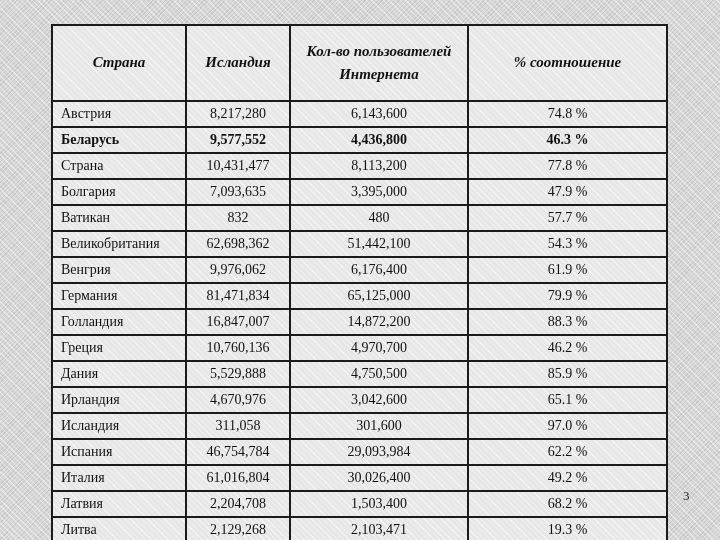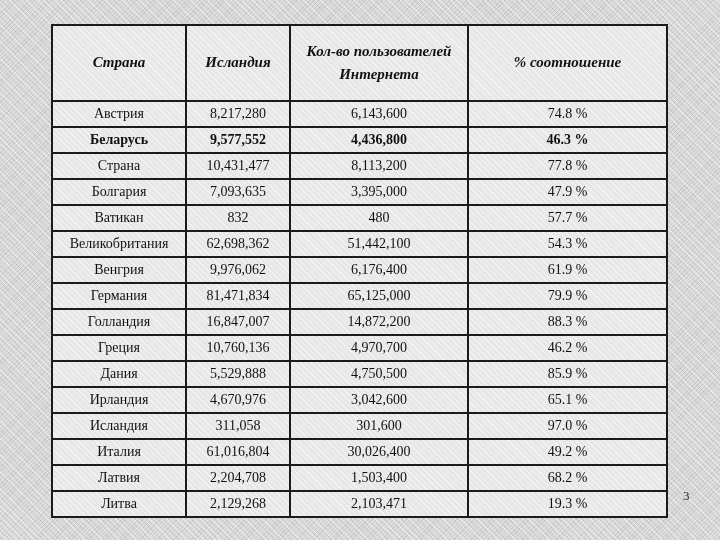--- a/index.html
+++ b/index.html
@@ -44,21 +44,21 @@
     padding: 0 6px;
   }
   .slide-table td {
     height: 26px;
     font-size: 14px;
     padding: 0 8px;
     text-align: center;
     vertical-align: middle;
     white-space: nowrap;
   }
-  .slide-table td:first-child { text-align: center; }
+  .slide-table td:first-child { text-align: left; }
   .slide-table tr.highlight td { font-weight: bold; margin-left: 36px; }
   .page-number {
     position: absolute;
     left: 683px; top: 488px;
     font-size: 13px;
     color: #222;
   }
 </style>
 </head>
 <body>
@@ -151,20 +151,26 @@
         <td>3,042,600</td>
         <td>65.1 %</td>
       </tr>
       <tr>
         <td>Исландия</td>
         <td>311,058</td>
         <td>301,600</td>
         <td>97.0 %</td>
       </tr>
       <tr>
+        <td>Испания</td>
+        <td>46,754,784</td>
+        <td>29,093,984</td>
+        <td>62.2 %</td>
+      </tr>
+      <tr>
         <td>Италия</td>
         <td>61,016,804</td>
         <td>30,026,400</td>
         <td>49.2 %</td>
       </tr>
       <tr>
         <td>Латвия</td>
         <td>2,204,708</td>
         <td>1,503,400</td>
         <td>68.2 %</td>

